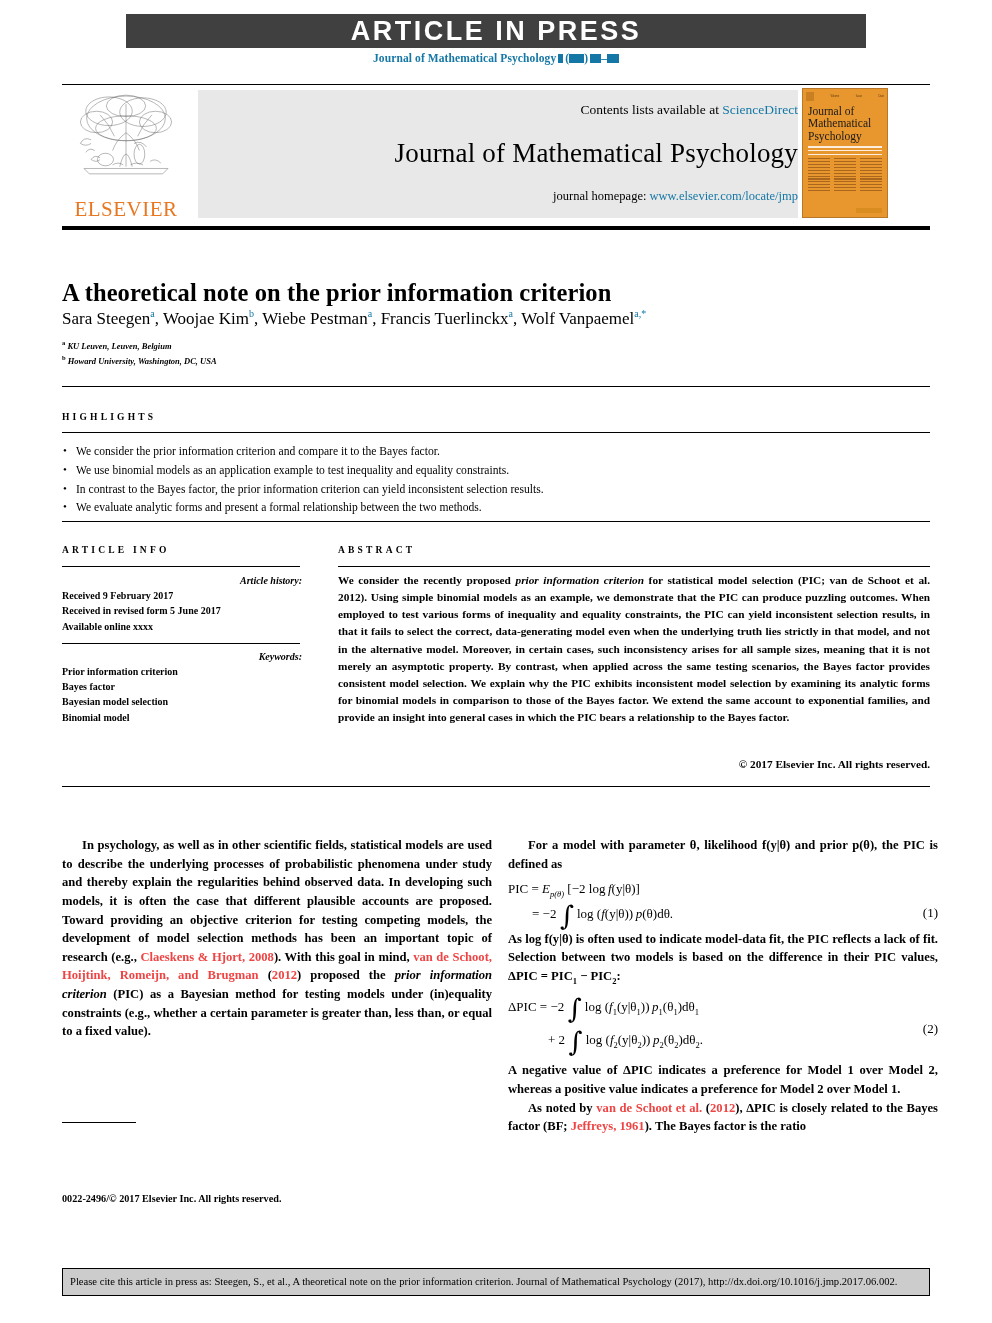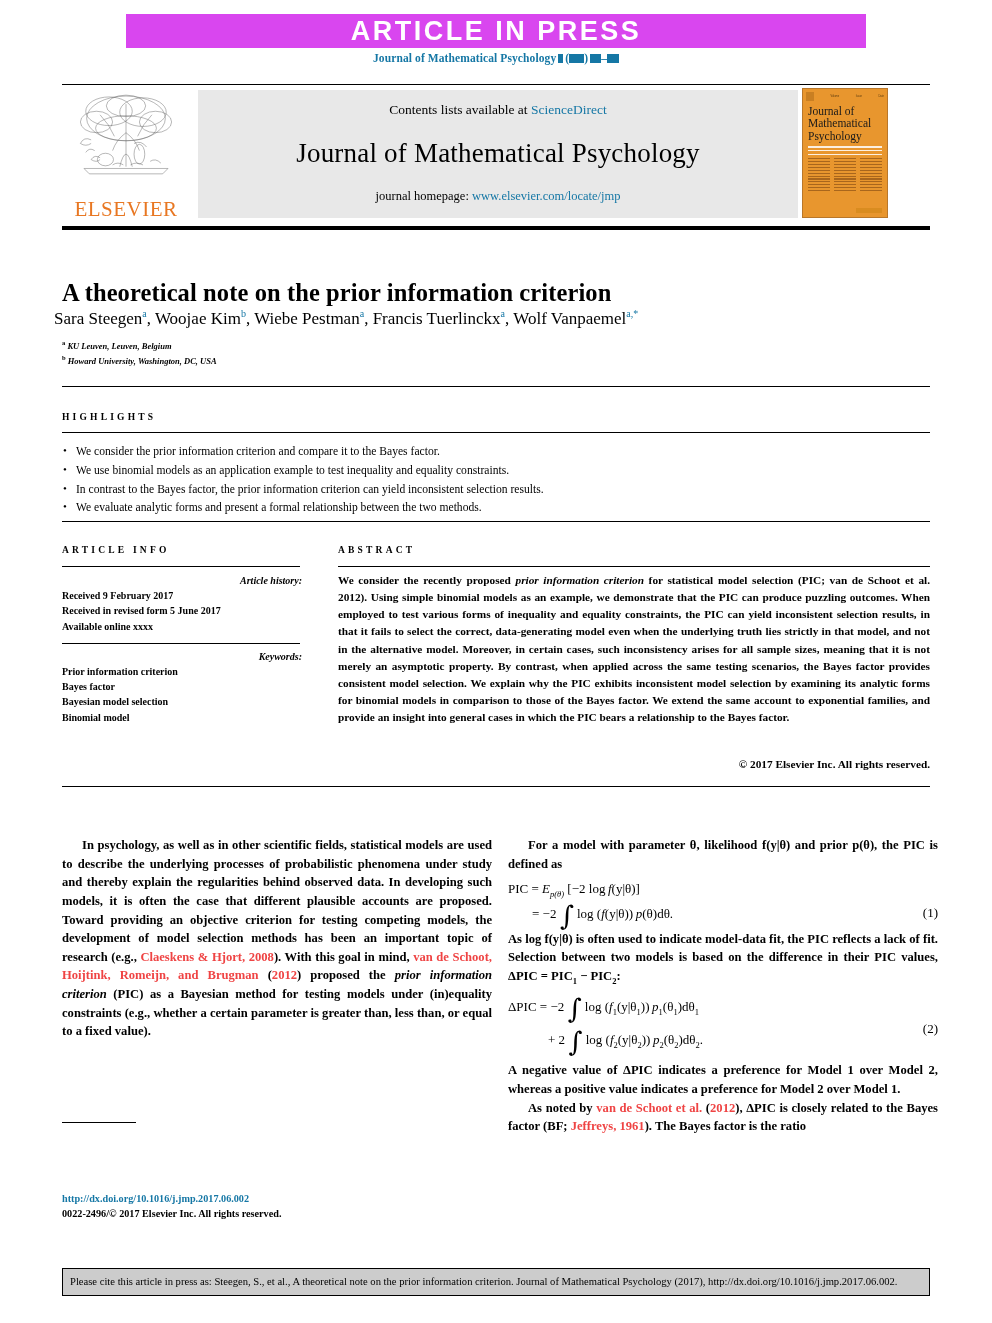--- a/index.html
+++ b/index.html
@@ -22,21 +22,21 @@
     box-sizing: border-box;
   }
 
   
   .aip-banner {
     position: absolute;
     left: 126px;
     top: 14px;
     width: 740px;
     height: 34px;
-    background: #d946ef;
+    background: #404040;
     display: flex;
     align-items: center;
     justify-content: center;
   }
   .aip-banner span {
     color: #ffffff;
     font-family: "Liberation Sans", sans-serif;
     font-weight: bold;
     font-size: 27px;
     letter-spacing: 2.5px;
@@ -89,21 +89,21 @@
     letter-spacing: 0.5px;
     line-height: 1;
     margin-top: 18px;
   }
   .mast-center {
     position: absolute;
     left: 136px; top: 2px;
     width: 600px; height: 128px;
     background: #e8e8e8;
     display: flex; flex-direction: column;
-    align-items: center; justify-content: space-between;
+    align-items: flex-end; justify-content: space-between;
     padding: 12px 0 14px 0;
     box-sizing: border-box;
   }
   .contents-line { font-size: 13.5px; }
   .journal-big {
     font-size: 27px;
     line-height: 1;
     letter-spacing: 0.2px;
   }
   .homepage-line { font-size: 12.5px; }
@@ -145,21 +145,21 @@
   
   .title {
     position: absolute;
     left: 62px; top: 263px; width: 700px;
     font-size: 24.5px;
     line-height: 1.12;
     letter-spacing: 0.1px;
   }
   .authors {
     position: absolute;
-    left: 54px; top: 308px; width: 820px;
+    left: 62px; top: 308px; width: 820px;
     font-size: 17px;
     line-height: 1.25;
   }
   .authors sup { font-size: 10px; color: #1577a5; vertical-align: super; }
   .affils {
     position: absolute;
     left: 62px; top: 338px; width: 600px;
     font-size: 8.5px;
     font-style: italic;
     font-weight: bold;
@@ -459,21 +459,20 @@
   <div class="abstract"><span>We consider the recently proposed </span><i>prior information criterion</i><span> for statistical model selection (PIC; van de Schoot et al. 2012). Using simple binomial models as an example, we demonstrate that the PIC can produce puzzling outcomes. When employed to test various forms of inequality and equality constraints, the PIC can yield inconsistent selection results, in that it fails to select the correct, data-generating model even when the underlying truth lies strictly in that model, and not in the alternative model. Moreover, in certain cases, such inconsistency arises for all sample sizes, meaning that it is not merely an asymptotic property. By contrast, when applied across the same testing scenarios, the Bayes factor provides consistent model selection. We explain why the PIC exhibits inconsistent model selection by examining its analytic forms for binomial models in comparison to those of the Bayes factor. We extend the same account to exponential families, and provide an insight into general cases in which the PIC bears a relationship to the Bayes factor.</span></div>
   <div class="copyright">© 2017 Elsevier Inc. All rights reserved.</div>
   <div class="ai-rule-bottom"></div>
 
   <div class="col left">
     <p><span>In psychology, as well as in other scientific fields, statistical models are used to describe the underlying processes of probabilistic phenomena under study and thereby explain the regularities behind observed data. In developing such models, it is often the case that different plausible accounts are proposed. Toward providing an objective criterion for testing competing models, the development of model selection methods has been an important topic of research  (e.g., </span><span class="ref">Claeskens &amp; Hjort, 2008</span><span>). With this goal in mind,  </span><span class="ref">van de Schoot, Hoijtink, Romeijn, and Brugman</span><span> (</span><span class="ref">2012</span><span>) proposed the </span><i>prior information criterion</i><span> (PIC) as a Bayesian method for testing models under (in)equality constraints (e.g., whether a certain parameter is greater than, less than, or equal to a fixed value).</span></p>
   </div>
 
   <div class="fn-rule"></div>
   <div class="doi-block">
-    <div class="doi">http://dx.doi.org/10.1016/j.jmp.2017.06.002</div>
     <div>0022-2496/© 2017 Elsevier Inc. All rights reserved.</div>
   </div>
 
   <div class="col right">
     <p><span>For a model with parameter θ, likelihood f(y|θ) and prior p(θ), the PIC is defined as</span></p>
 
     <div class="eq">
       <span class="eqrow">PIC&nbsp;=&nbsp;<span class="ital">E</span><sub class="sm ital">p(θ)</sub>&nbsp;[−2&nbsp;log <span class="ital">f</span>(y|θ)]</span>
       <span class="eqrow" style="padding-left:24px; margin-top:4px;">=&nbsp;−2&nbsp;<span class="intg">∫</span>&nbsp;log&nbsp;(<span class="ital">f</span>(y|θ)) <span class="ital">p</span>(θ)dθ.</span>
       <span class="num" style="top:24px;">(1)</span>

